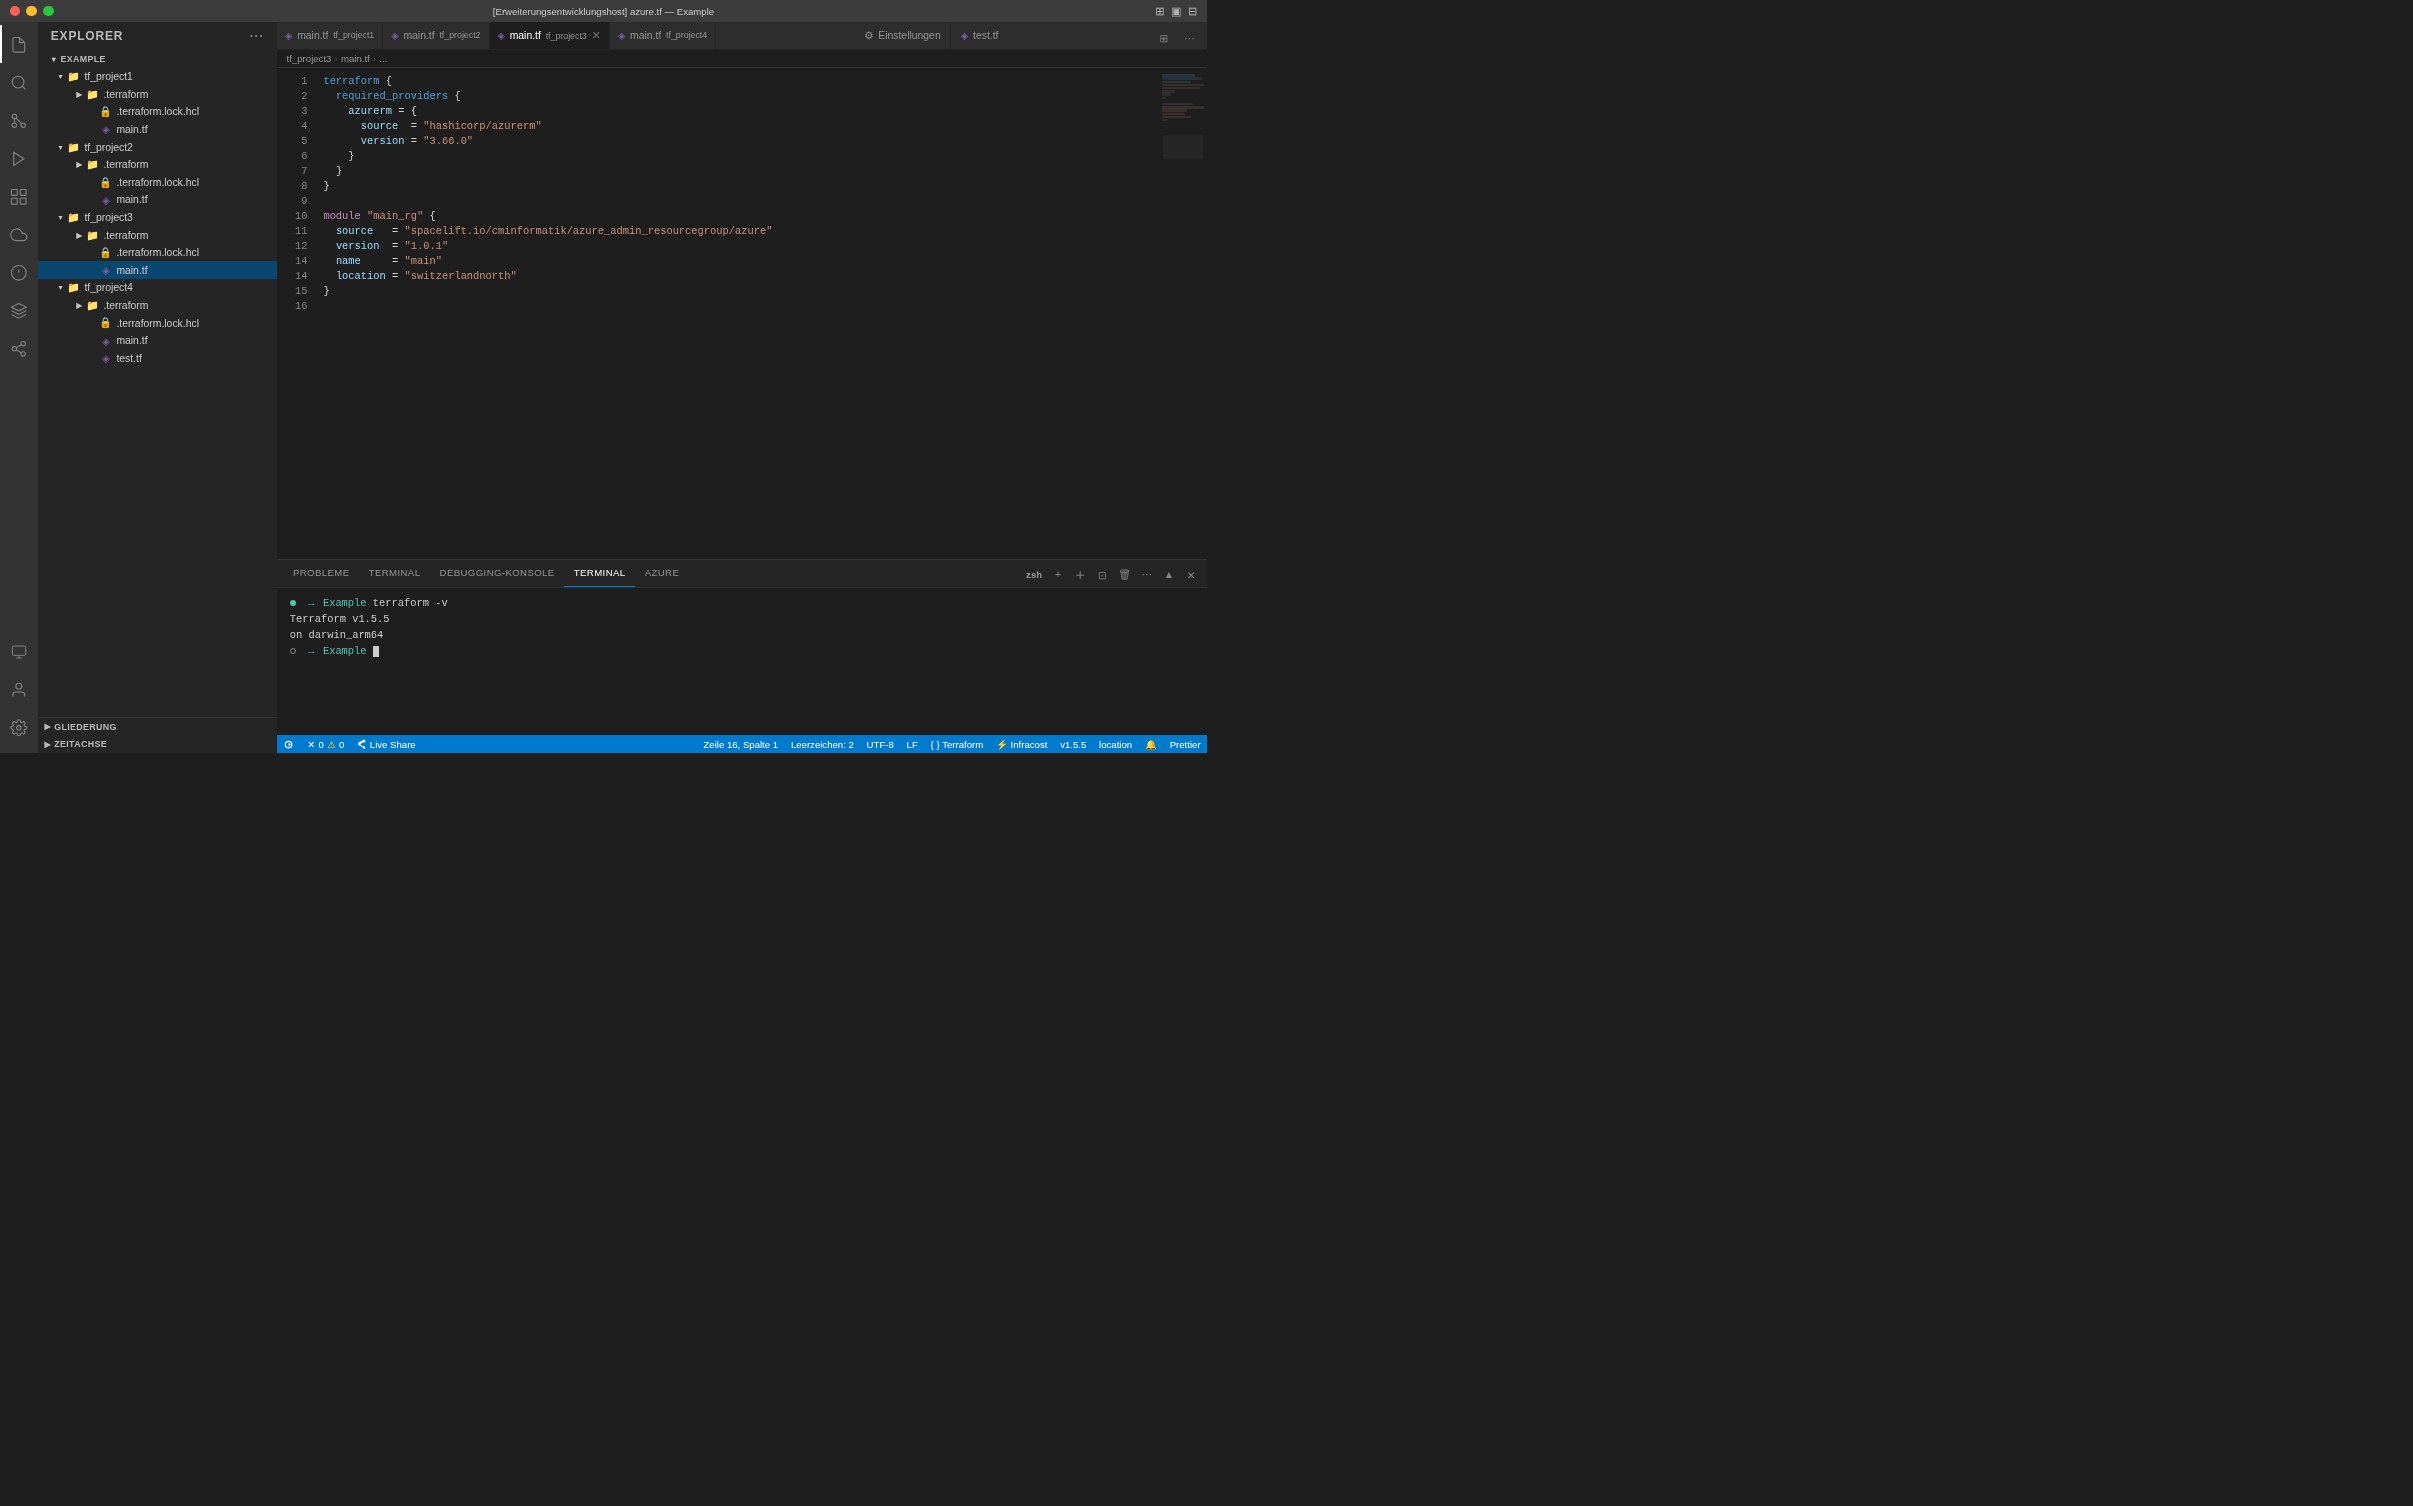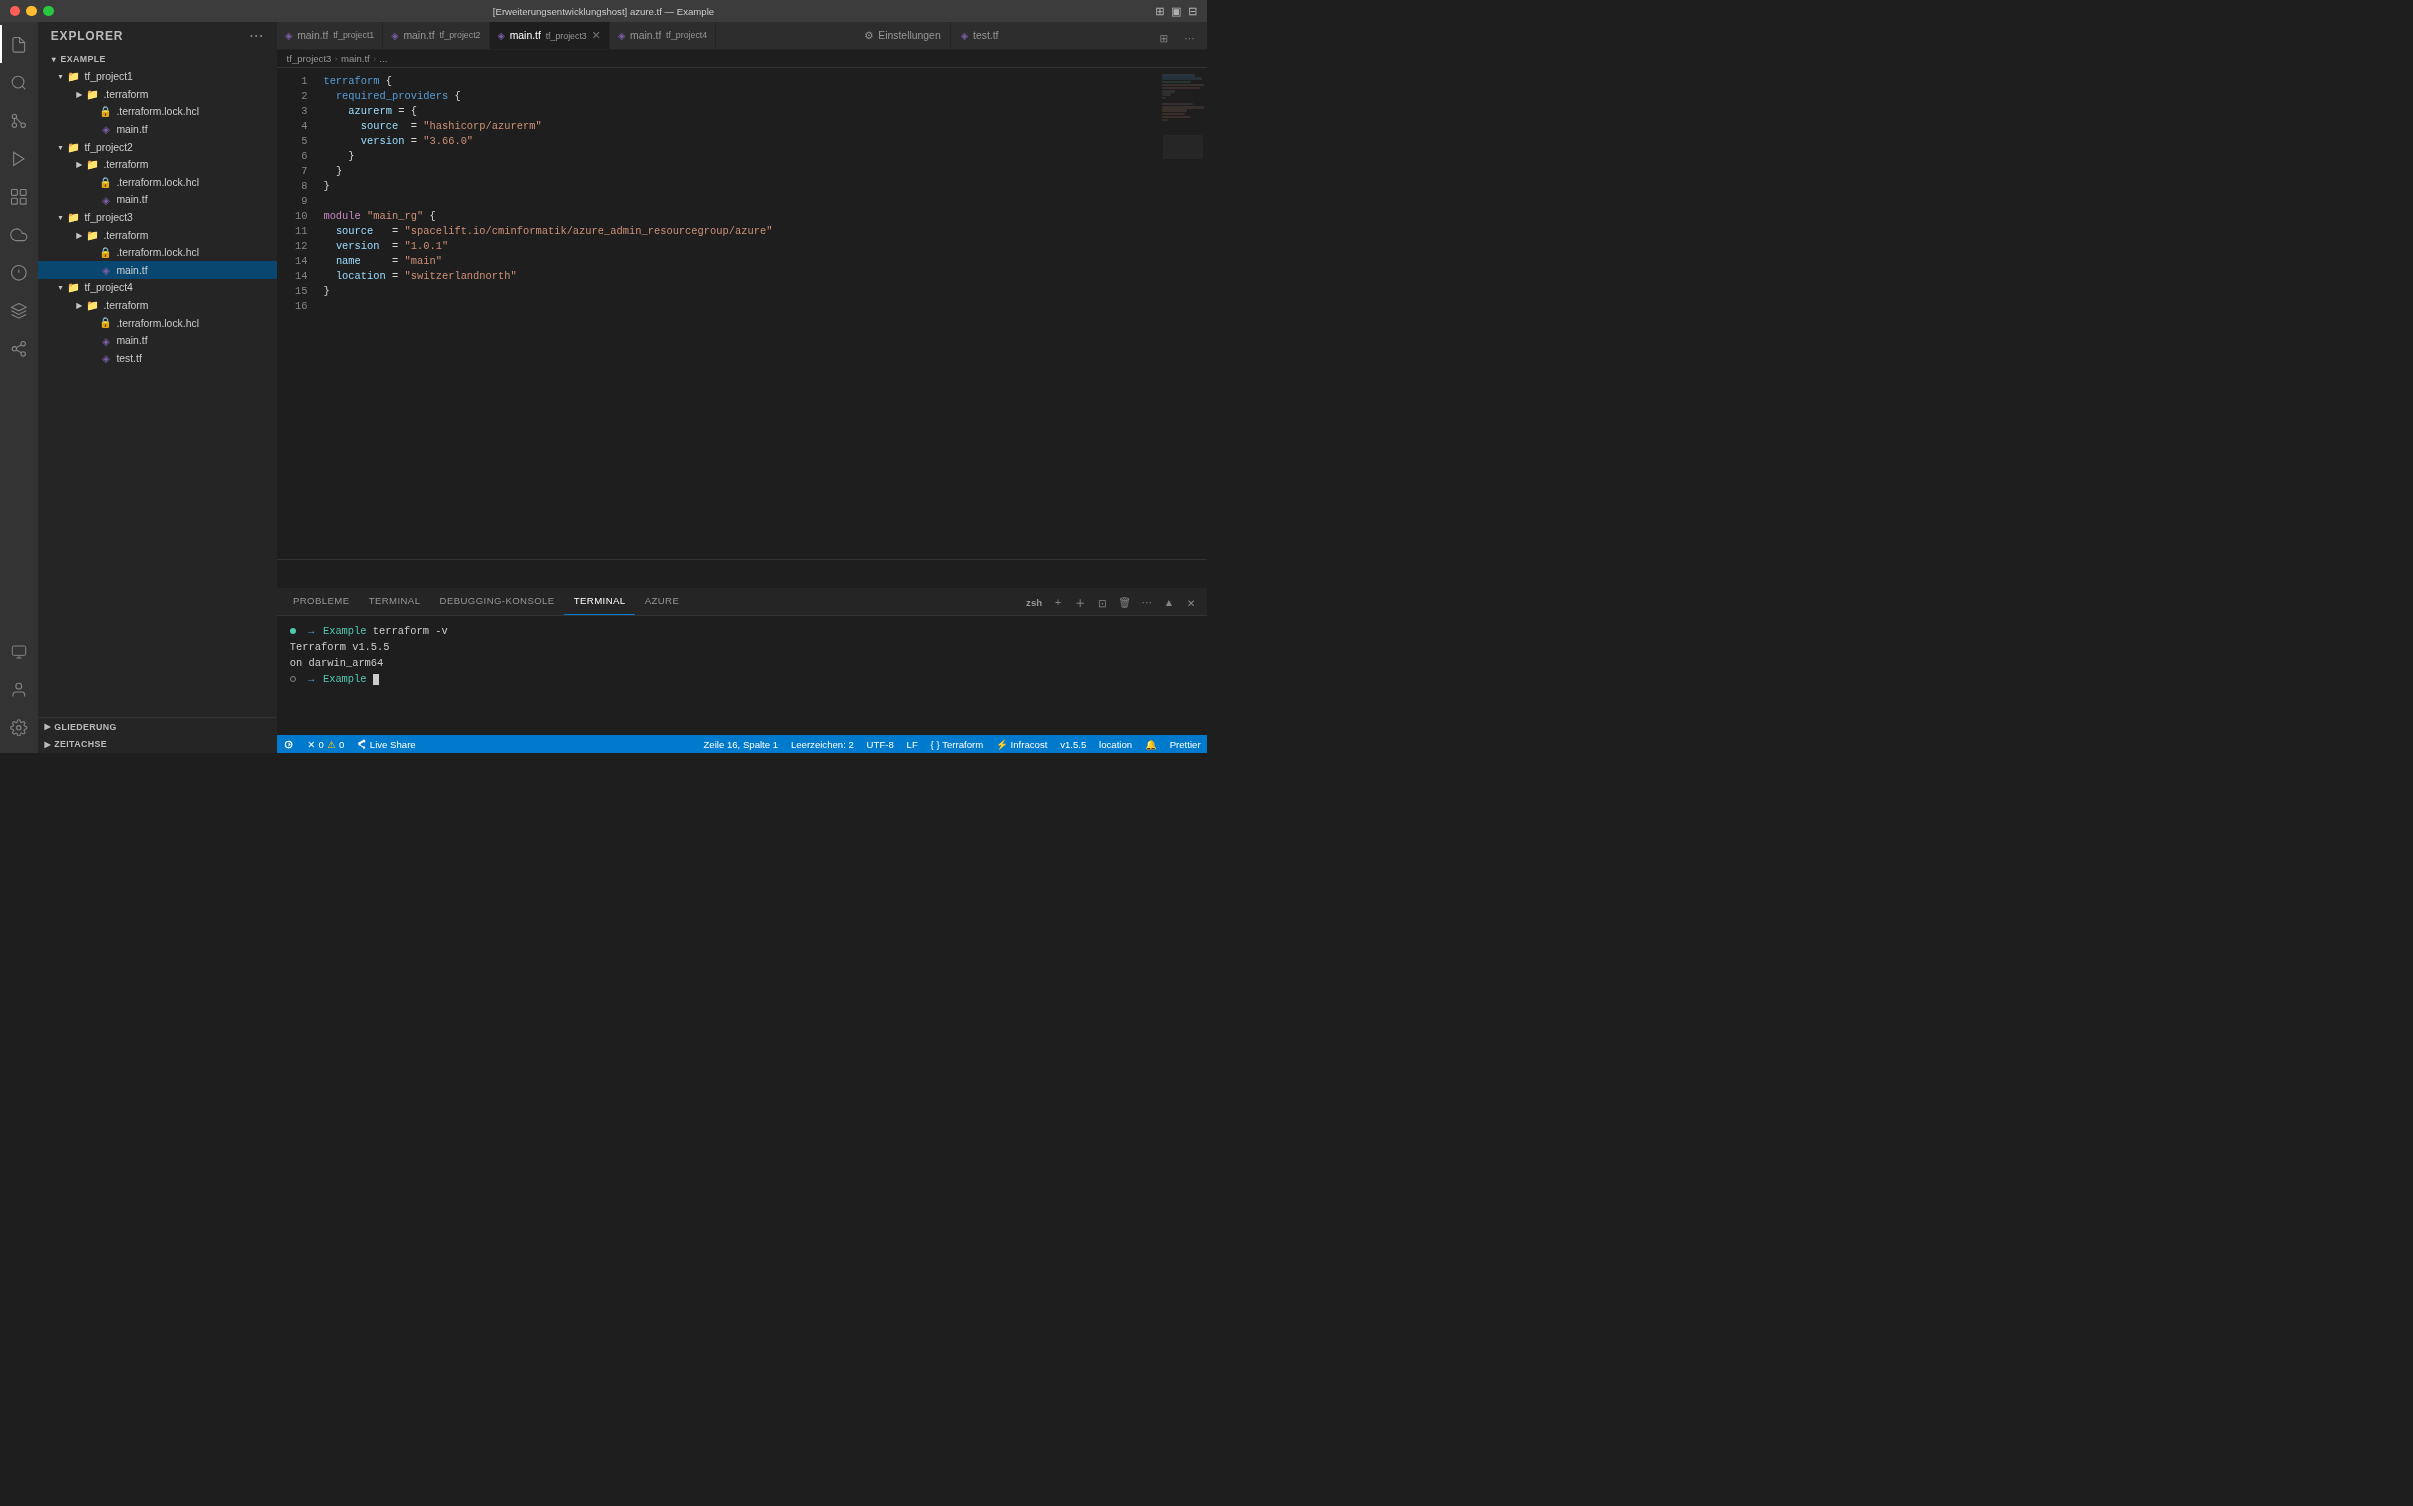--- a/index.html
+++ b/index.html
@@ -357,21 +357,20 @@
       flex-shrink: 0;
     }
     .panel-tabs {
       height: 28px;
       background: #252526;
       display: flex;
       align-items: flex-end;
       border-bottom: 0.8px solid #333;
       padding: 0 6.4px;
       flex-shrink: 0;
-      margin-top: 28px;
     }
     .panel-tab {
       height: 28px;
       display: flex;
       align-items: center;
       padding: 0 9.6px;
       font-size: 9.6px;
       color: #969696;
       cursor: pointer;
       border-bottom: 0.8px solid transparent;

